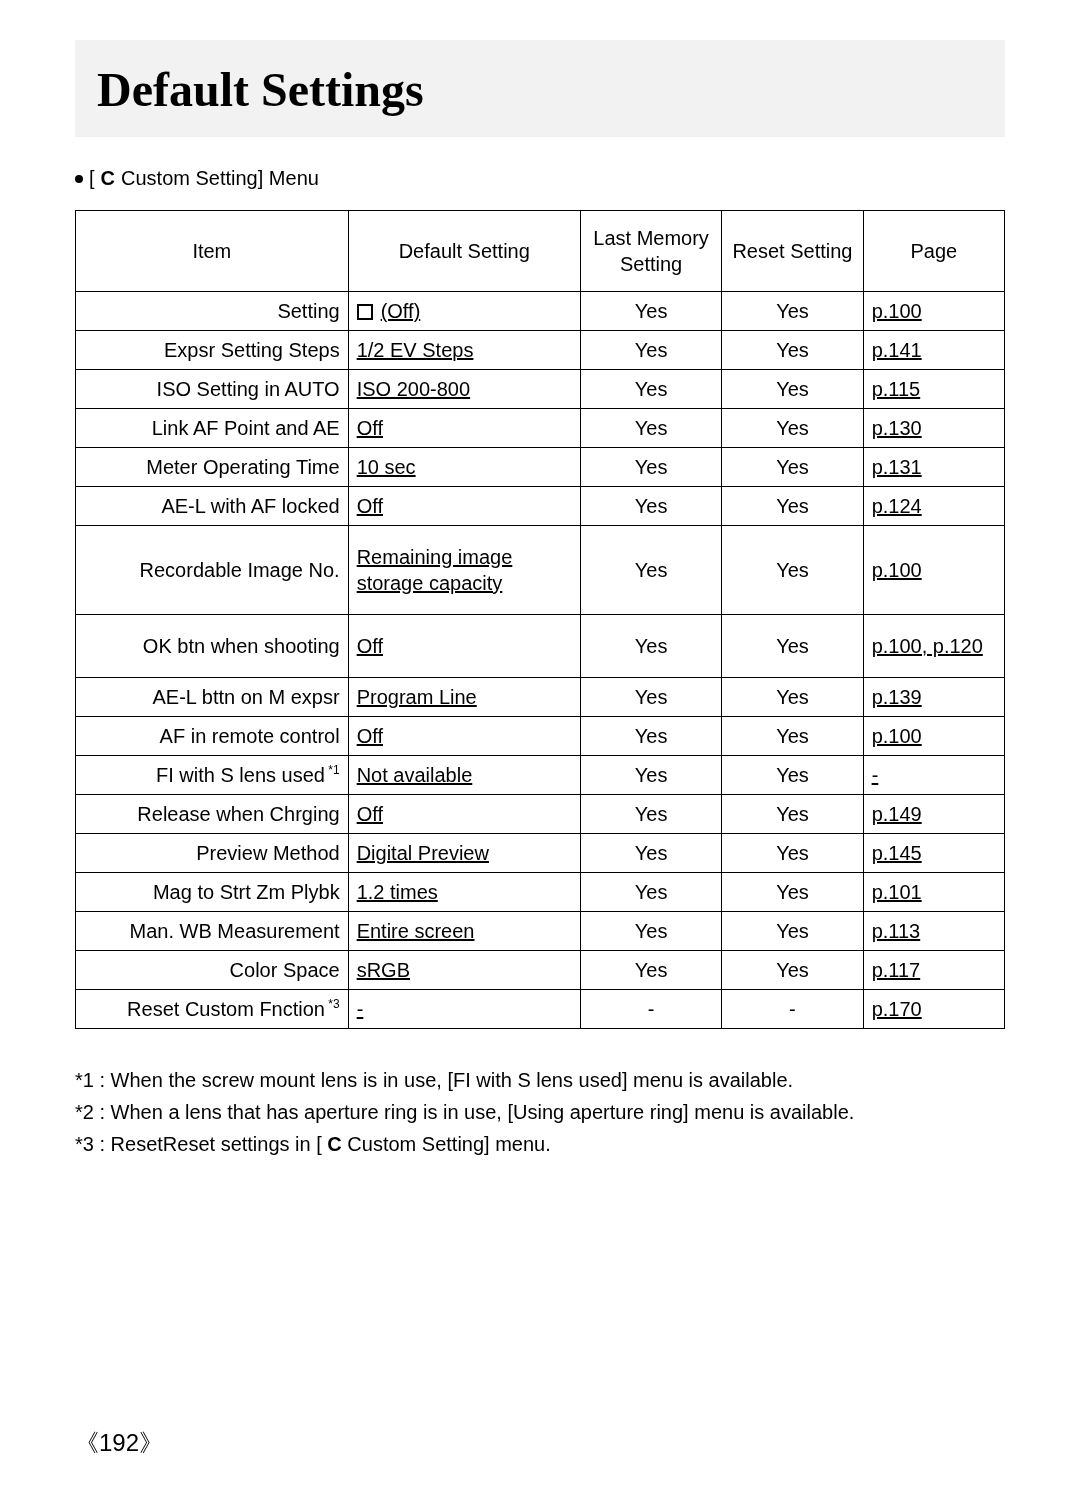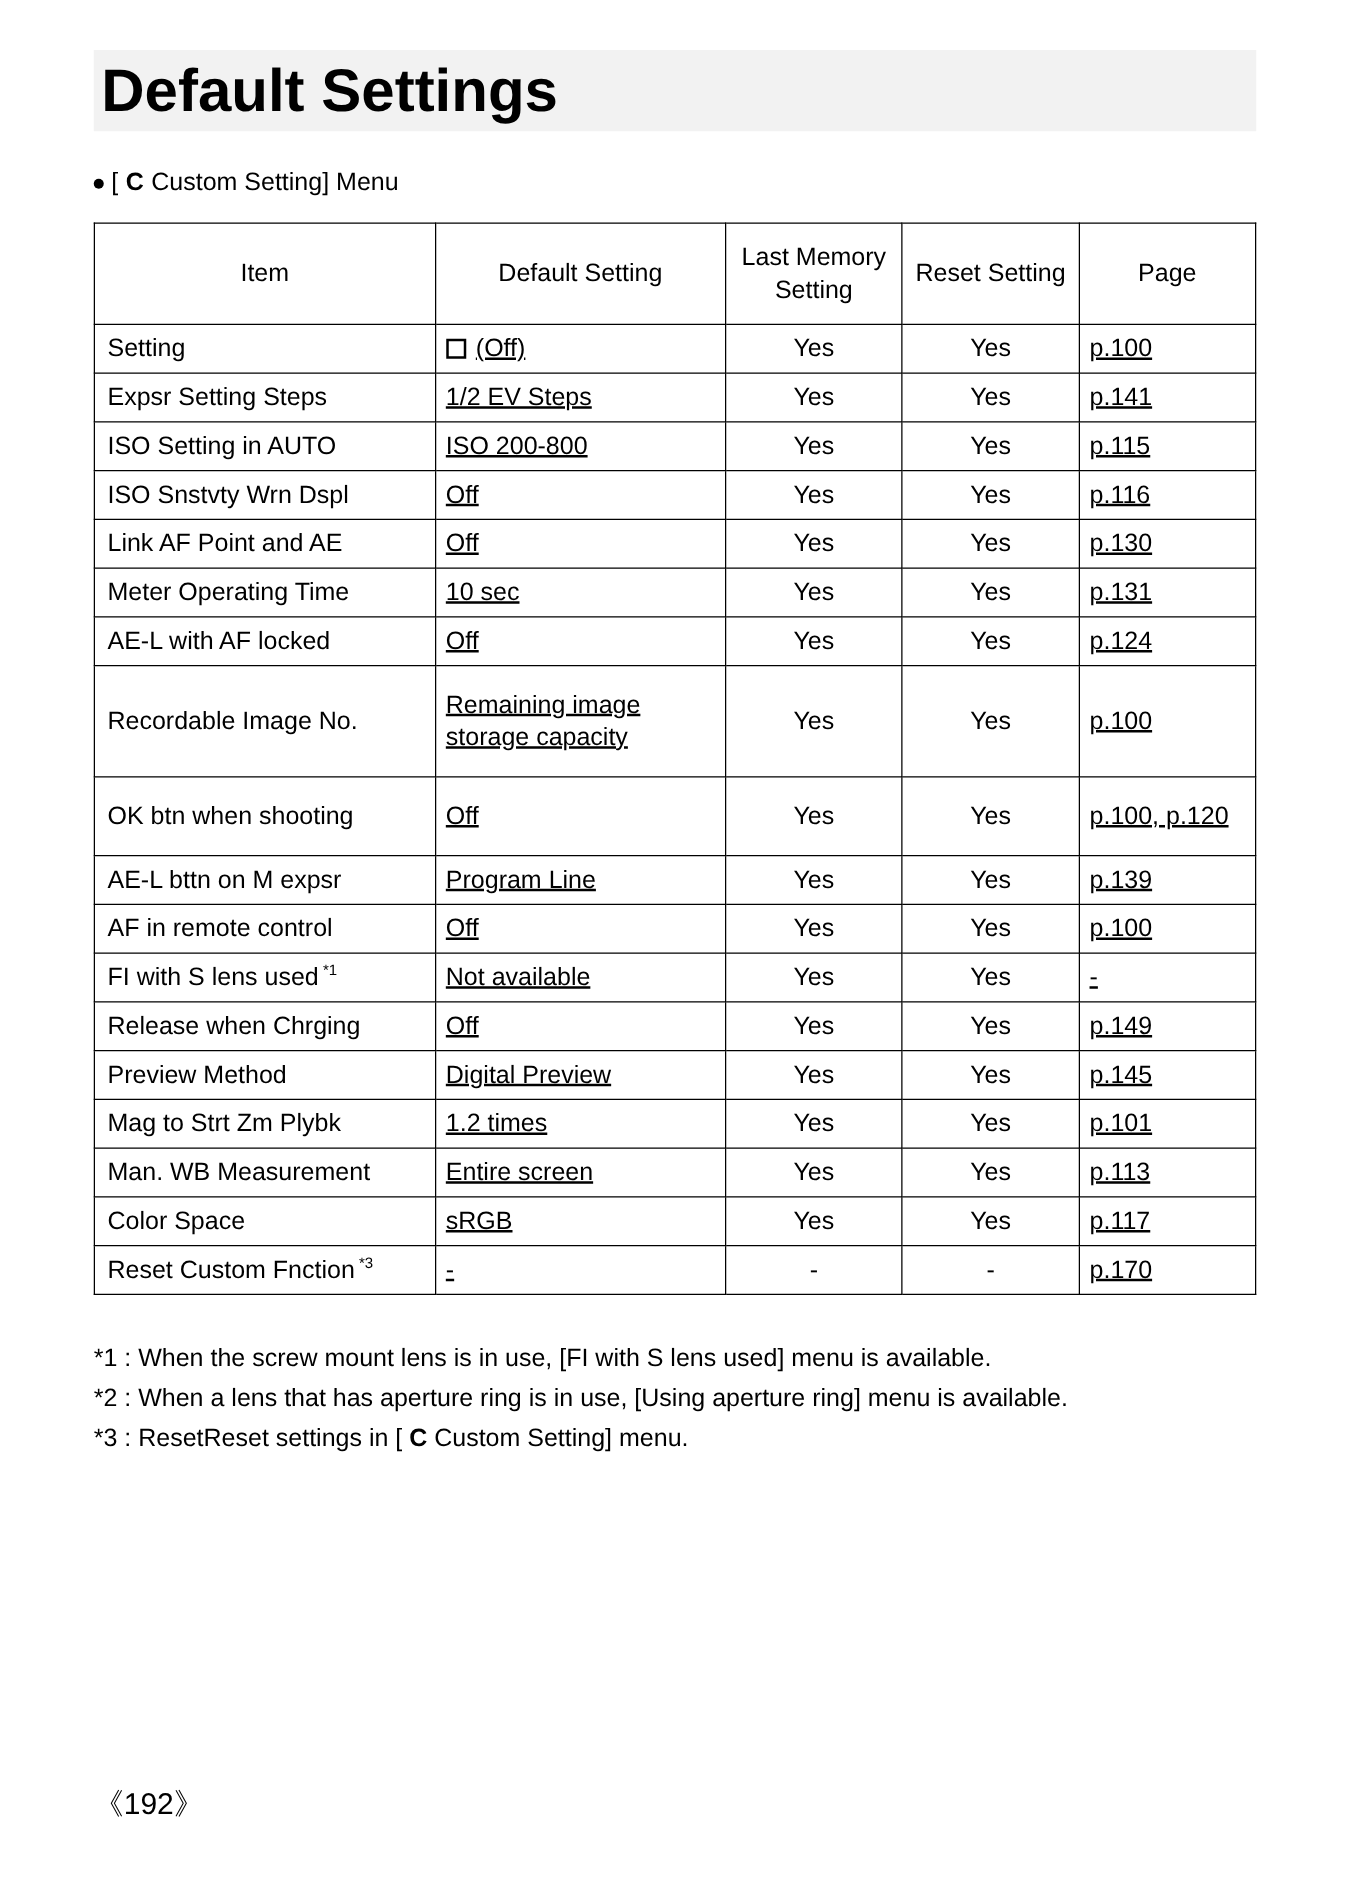--- a/index.html
+++ b/index.html
@@ -14,24 +14,25 @@
   }
   .page {
     padding: 40px 75px 0 75px;
   }
   .title-bar {
     background: #f2f2f2;
     padding: 6px 6px 4px 6px;
     margin-bottom: 30px;
   }
   .title-bar h1 {
-    margin: 0;
+    margin: 16px;
     font-size: 48px;
     font-weight: 700;
     letter-spacing: 0px;
+    font-family: Liberation Serif, serif;
   }
   .menu-line {
     display: flex;
     align-items: center;
     gap: 6px;
     font-size: 20px;
     margin-bottom: 20px;
   }
   .menu-line::before {
     content: "";
@@ -54,21 +55,21 @@
     padding: 6px 8px;
     vertical-align: middle;
     line-height: 1.3;
   }
   table.settings th {
     text-align: center;
     font-weight: 400;
     padding-top: 14px;
     padding-bottom: 14px;
   }
-  table.settings td.item { text-align: left; padding-left: 10px; }
+  table.settings td.item { text-align: right; padding-left: 10px; }
   table.settings td.def  { text-align: left; text-decoration: underline; }
   table.settings td.lm   { text-align: center; }
   table.settings td.rs   { text-align: center; }
   table.settings td.pg   { text-align: left; text-decoration: underline; }
   col.c1 { width: 27%; }
   col.c2 { width: 23%; }
   col.c3 { width: 14%; }
   col.c4 { width: 14%; }
   col.c5 { width: 14%; }
   tr.tall td { padding-top: 18px; padding-bottom: 18px; }
@@ -140,27 +141,20 @@
           <td class="pg">p.141</td>
         </tr>
         <tr>
           <td class="item">ISO Setting in AUTO</td>
           <td class="def">ISO 200-800</td>
           <td class="lm">Yes</td>
           <td class="rs">Yes</td>
           <td class="pg">p.115</td>
         </tr>
         <tr>
-          <td class="item">ISO Snstvty Wrn Dspl</td>
-          <td class="def">Off</td>
-          <td class="lm">Yes</td>
-          <td class="rs">Yes</td>
-          <td class="pg">p.116</td>
-        </tr>
-        <tr>
           <td class="item">Link AF Point and AE</td>
           <td class="def">Off</td>
           <td class="lm">Yes</td>
           <td class="rs">Yes</td>
           <td class="pg">p.130</td>
         </tr>
         <tr>
           <td class="item">Meter Operating Time</td>
           <td class="def">10 sec</td>
           <td class="lm">Yes</td>

